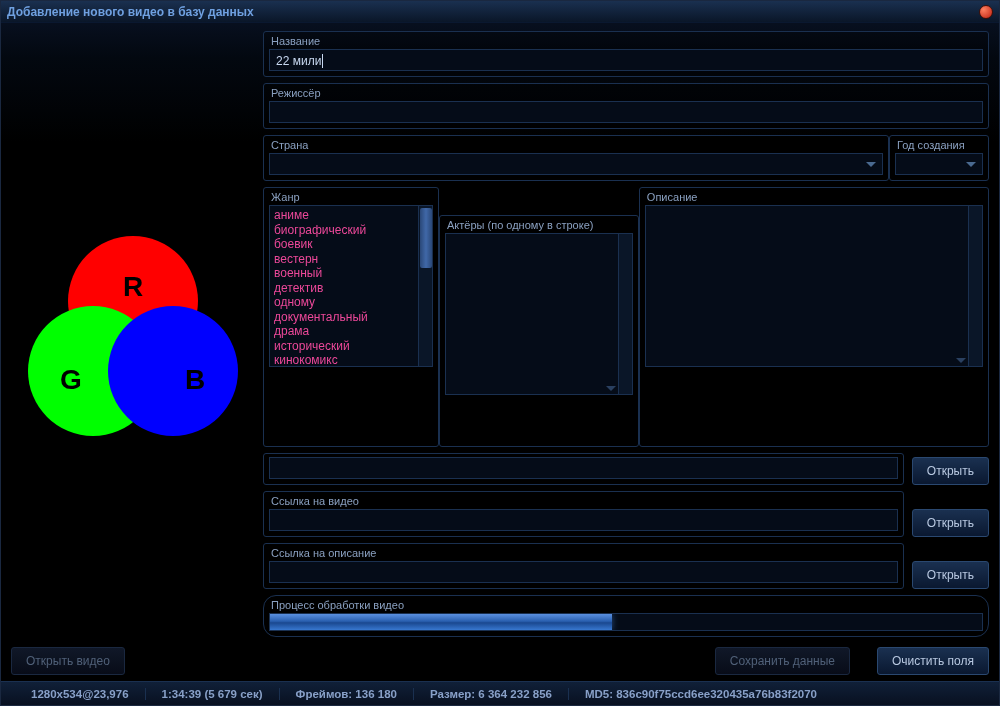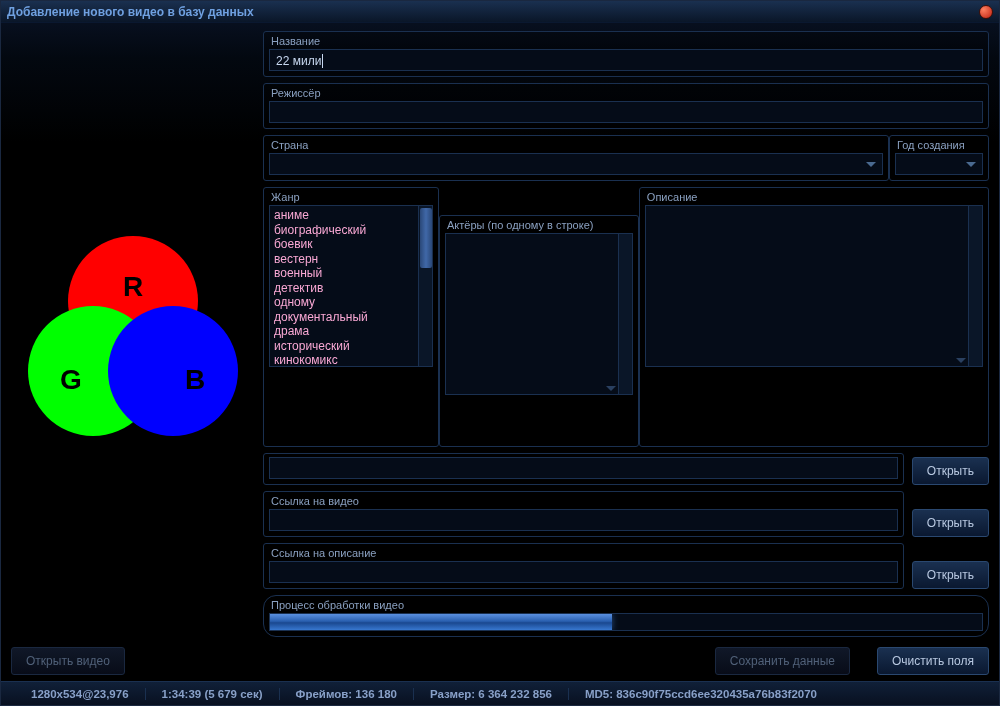--- a/index.html
+++ b/index.html
@@ -111,21 +111,21 @@
   border: 1px solid #1a3050;
   overflow: hidden;
   position: relative;
   display: flex;
 }
 .list-items {
   flex: 1;
   padding: 2px 4px;
   line-height: 14.5px;
   font-size: 12px;
-  color: #f9a8d4;
+  color: #ec4899;
 }
 .list-items div { white-space: nowrap; }
 .scrollbar {
   width: 14px;
   background: #0a1628;
   border-left: 1px solid #1a3050;
   position: relative;
 }
 .scroll-thumb {
   position: absolute;

